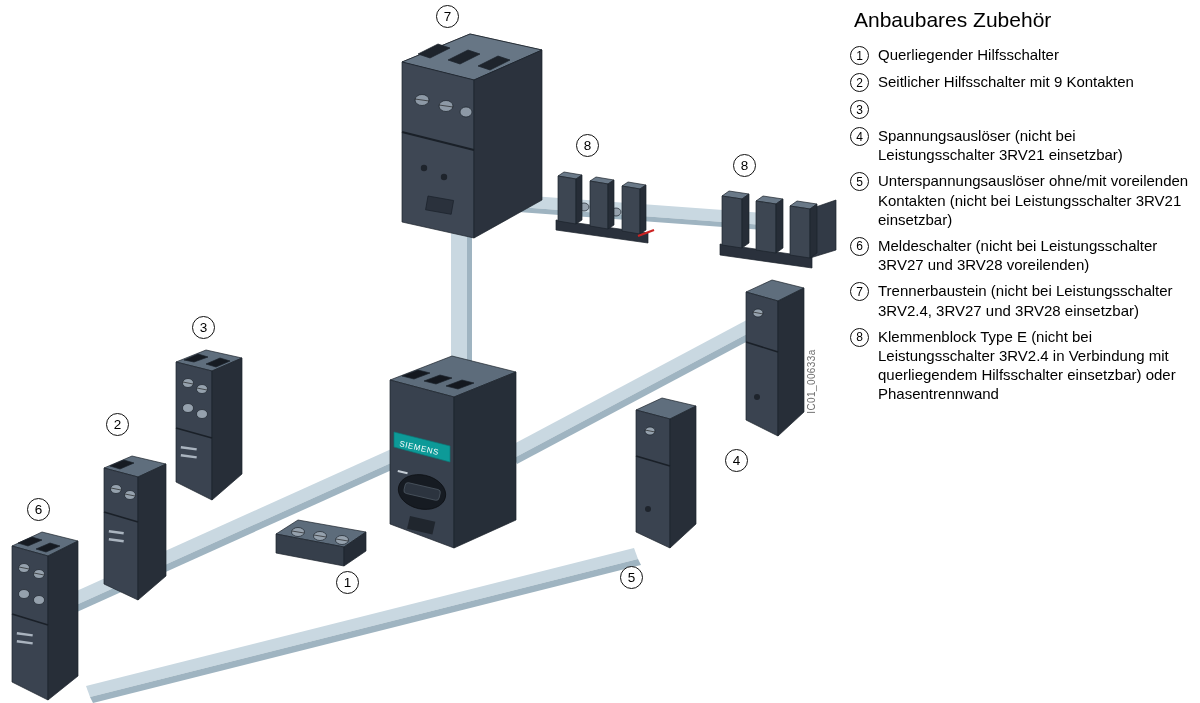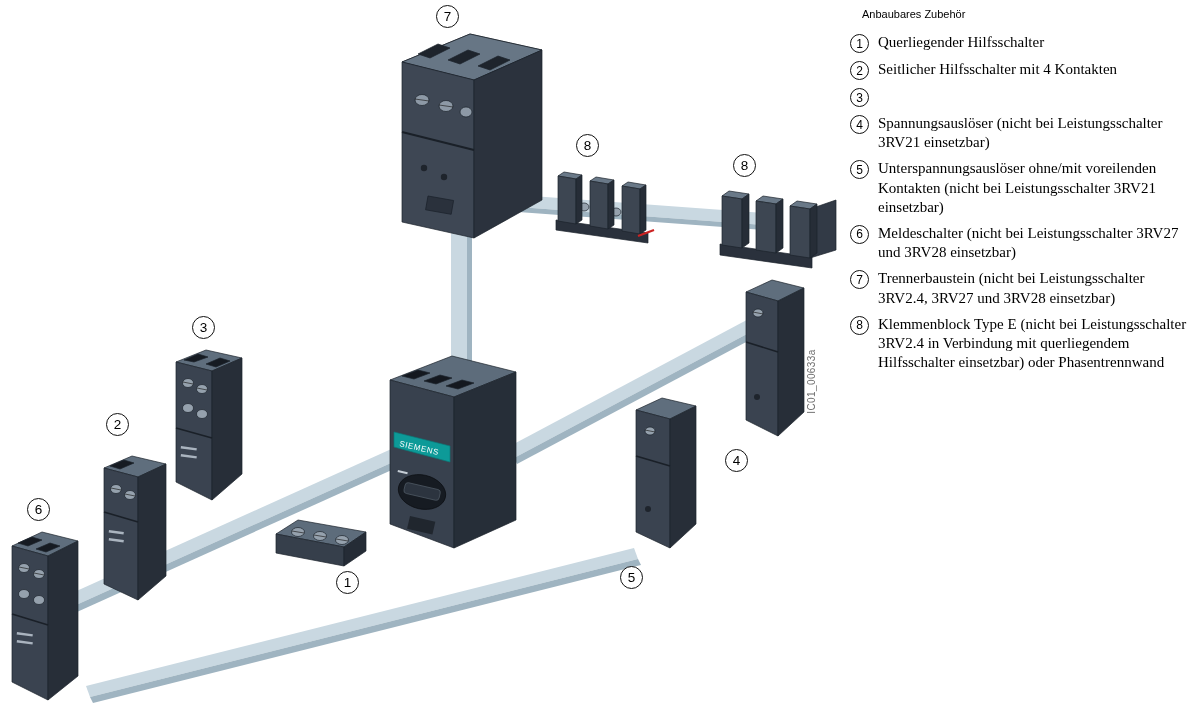--- a/index.html
+++ b/index.html
@@ -9,28 +9,28 @@
 
   
   .callout{
     position:absolute;width:23px;height:23px;border:1.6px solid #111;border-radius:50%;
     background:#fff;display:flex;align-items:center;justify-content:center;
     font-size:13.5px;line-height:1;box-sizing:border-box;
   }
 
   
   .legend{position:absolute;left:850px;top:8px;width:344px;}
-  .legend-title{font-size:11px;margin:0 0 13px 12px;}
+  .legend-title{font-size:21px;margin:0 0 13px 4px;}
   .legend-item{display:flex;gap:9px;margin-bottom:7px;align-items:flex-start;}
   .legend-num{
     flex:0 0 auto;width:19px;height:19px;border:1.3px solid #111;border-radius:50%;
     display:flex;align-items:center;justify-content:center;font-size:12px;line-height:1;
     box-sizing:border-box;margin-top:1px;background:#fff;
   }
-  .legend-text{font-size:15px;line-height:1.28;font-family:Liberation Serif, serif;}
+  .legend-text{font-size:15px;line-height:1.28;}
 
   .fig-id{
     position:absolute;left:770px;top:376px;width:82px;text-align:center;
     transform:rotate(-90deg);font-size:10px;color:#6e6e6e;letter-spacing:.4px;
   }
 </style>
 </head>
 <body>
 
 <div class="page">
@@ -238,36 +238,36 @@
 
   <div class="legend">
     <p class="legend-title">Anbaubares Zubehör</p>
 
     <div class="legend-item">
       <span class="legend-num">1</span>
       <span class="legend-text">Querliegender Hilfsschalter</span>
     </div>
     <div class="legend-item">
       <span class="legend-num">2</span>
-      <span class="legend-text">Seitlicher Hilfsschalter mit 4 Kontakten</span>
+      <span class="legend-text">Seitlicher Hilfsschalter mit 9 Kontakten</span>
     </div>
     <div class="legend-item">
       <span class="legend-num">3</span>
     </div>
     <div class="legend-item">
       <span class="legend-num">4</span>
       <span class="legend-text">Spannungsauslöser (nicht bei Leistungsschalter 3RV21 einsetzbar)</span>
     </div>
     <div class="legend-item">
       <span class="legend-num">5</span>
       <span class="legend-text">Unterspannungsauslöser ohne/mit voreilenden Kontakten (nicht bei Leistungsschalter 3RV21 einsetzbar)</span>
     </div>
     <div class="legend-item">
       <span class="legend-num">6</span>
-      <span class="legend-text">Meldeschalter (nicht bei Leistungsschalter 3RV27 und 3RV28 einsetzbar)</span>
+      <span class="legend-text">Meldeschalter (nicht bei Leistungsschalter 3RV27 und 3RV28 voreilenden)</span>
     </div>
     <div class="legend-item">
       <span class="legend-num">7</span>
       <span class="legend-text">Trennerbaustein (nicht bei Leistungsschalter 3RV2.4, 3RV27 und 3RV28 einsetzbar)</span>
     </div>
     <div class="legend-item">
       <span class="legend-num">8</span>
       <span class="legend-text">Klemmenblock Type E (nicht bei Leistungsschalter 3RV2.4 in Verbindung mit querliegendem Hilfsschalter einsetzbar) oder Phasentrennwand</span>
     </div>
   </div>

